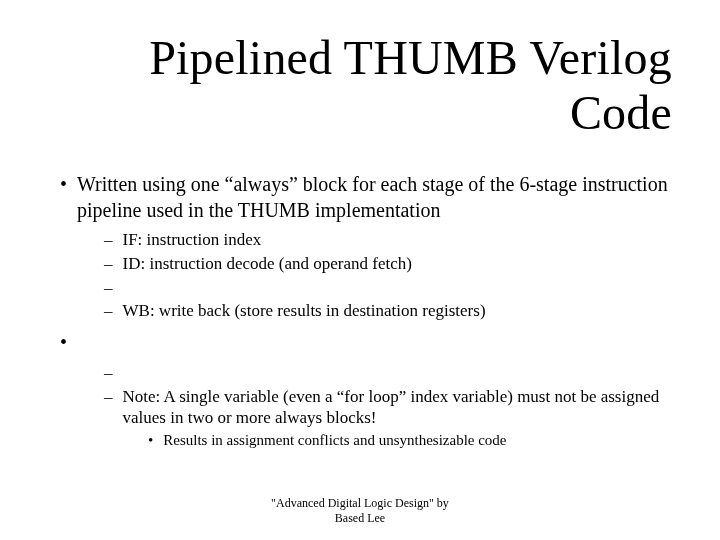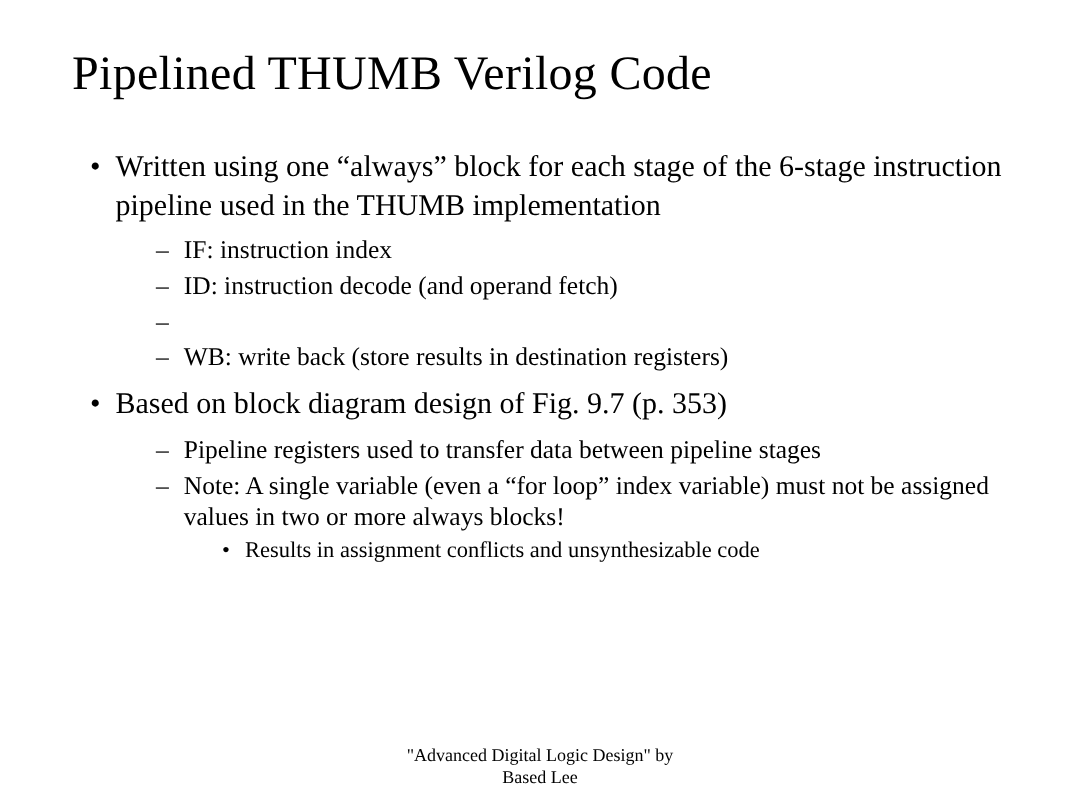--- a/index.html
+++ b/index.html
@@ -9,23 +9,23 @@
       background: #ffffff;
       font-family: 'Times New Roman', Times, serif;
       color: #000000;
       position: relative;
       overflow: hidden;
     }
     .slide {
       padding: 30px 48px 0 48px;
     }
     .title {
-      font-size: 32px;
+      font-size: 48px;
       font-weight: normal;
-      text-align: left;
+      text-align: right;
       margin-bottom: 32px;
       letter-spacing: 0.2px;
     }
     .bullet-l1 {
       display: flex;
       align-items: flex-start;
       margin: 0 0 6px 12px;
       font-size: 20px;
       line-height: 1.28;
     }
@@ -88,26 +88,24 @@
   <div class="bullet-l2">
     <span class="marker">–</span>
   </div>
   <div class="bullet-l2">
     <span class="marker">–</span>
     <span>WB: write back (store results in destination registers)</span>
   </div>
 
   <div class="bullet-l1 gap-before">
     <span class="marker">•</span>
-    <span>Based on block diagram design of Fig. 9.7 (p. 353)</span>
   </div>
 
   <div class="bullet-l2">
     <span class="marker">–</span>
-    <span>Pipeline registers used to transfer data between pipeline stages</span>
   </div>
   <div class="bullet-l2">
     <span class="marker">–</span>
     <span>Note: A single variable (even a “for loop” index variable) must not be assigned values in two or more always blocks!</span>
   </div>
 
   <div class="bullet-l3">
     <span class="marker">•</span>
     <span>Results in assignment conflicts and unsynthesizable code</span>
   </div>

